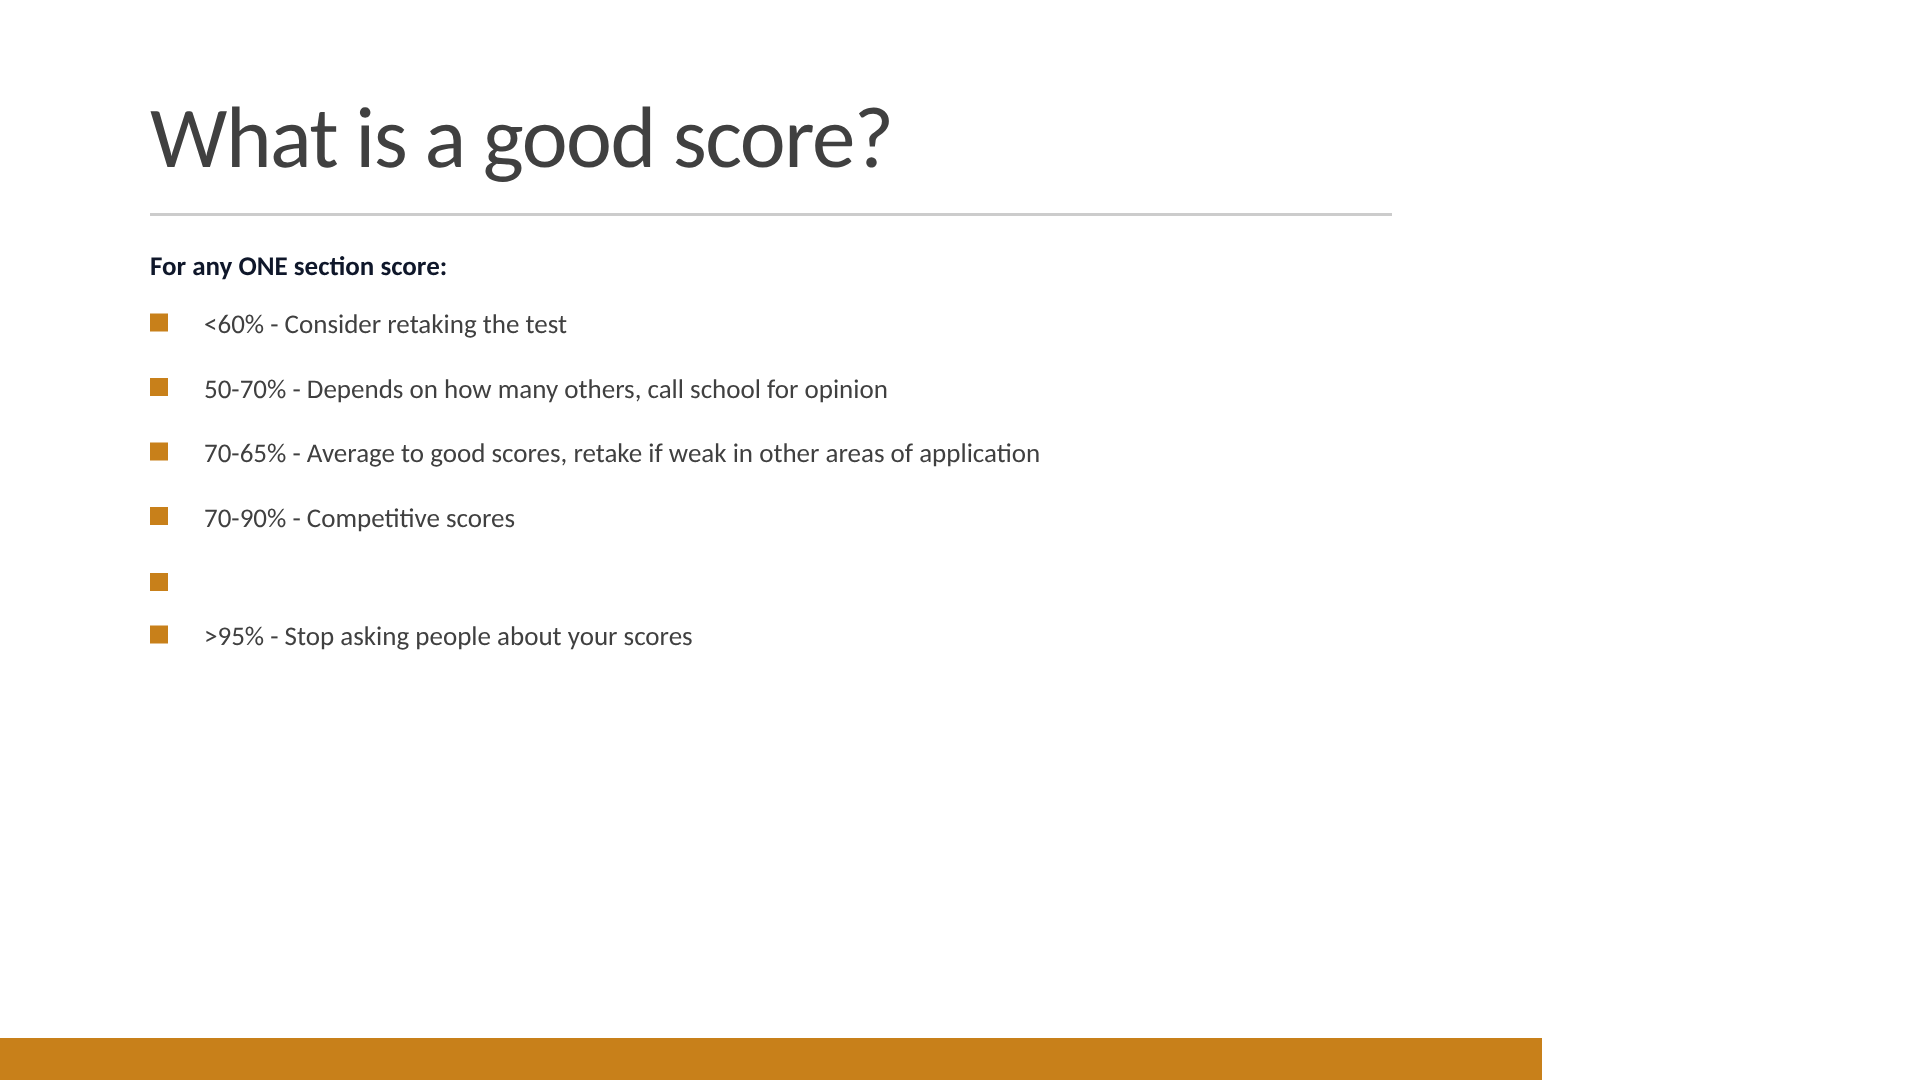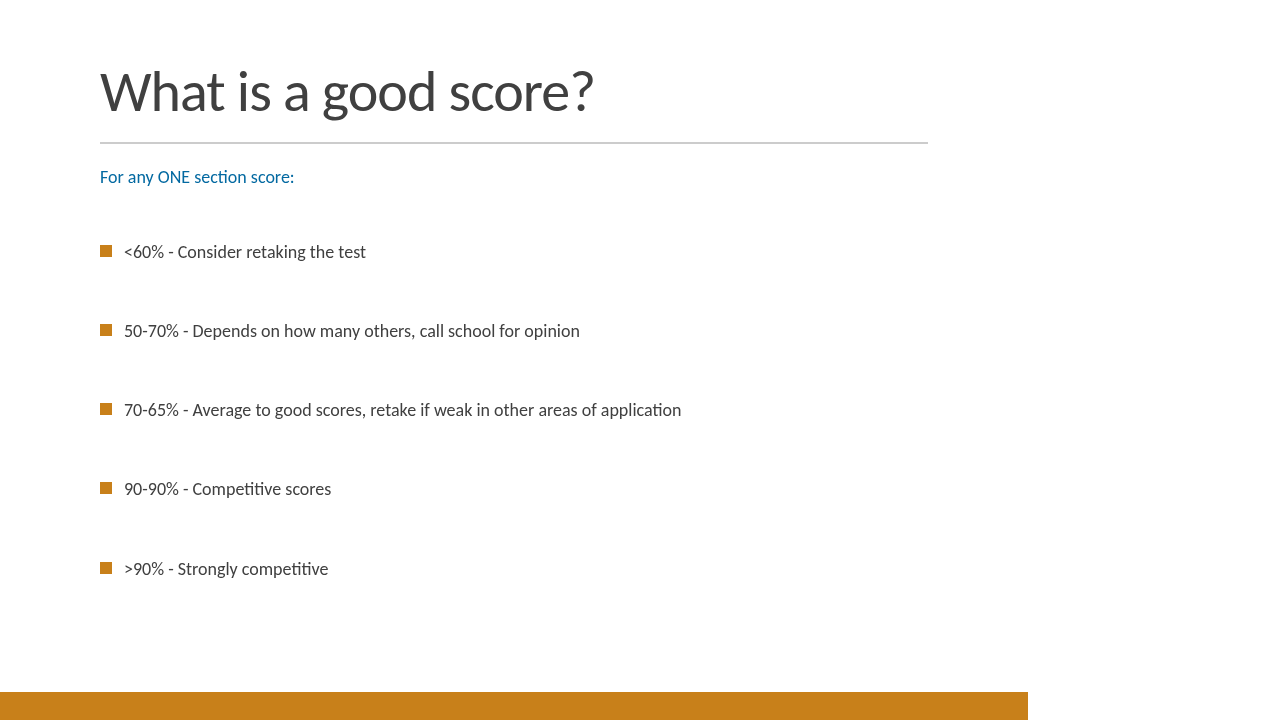--- a/index.html
+++ b/index.html
@@ -44,40 +44,39 @@
 
     .divider {
       height: 2px;
       background: #cccccc;
       width: 100%;
       margin-bottom: 22px;
     }
 
     .intro-text {
       font-size: 18px;
-      color: #0369a1;
+      color: #0f172a;
       margin-bottom: 16px;
-      font-weight: 400;
+      font-weight: 700;
     }
 
     .bullet-list {
       list-style: none;
       display: flex;
       flex-direction: column;
       gap: 18px;
     }
 
     .bullet-item {
       display: flex;
       align-items: flex-start;
-      gap: 12px;
+      gap: 24px;
       font-size: 18px;
       color: #404040;
       line-height: 1.4;
-      margin-top: 36px;
     }
 
     .bullet-square {
       width: 12px;
       height: 12px;
       background: #c8801a;
       flex-shrink: 0;
       margin-top: 5px;
     }
 
@@ -113,24 +112,27 @@
         <li class="bullet-item">
           <div class="bullet-square"></div>
           <span class="bullet-text">50-70% - Depends on how many others, call school for opinion</span>
         </li>
         <li class="bullet-item">
           <div class="bullet-square"></div>
           <span class="bullet-text">70-65% - Average to good scores, retake if weak in other areas of application</span>
         </li>
         <li class="bullet-item">
           <div class="bullet-square"></div>
-          <span class="bullet-text">90-90% - Competitive scores</span>
+          <span class="bullet-text">70-90% - Competitive scores</span>
         </li>
         <li class="bullet-item">
           <div class="bullet-square"></div>
-          <span class="bullet-text">&gt;90% - Strongly competitive</span>
+        </li>
+        <li class="bullet-item">
+          <div class="bullet-square"></div>
+          <span class="bullet-text">&gt;95% - Stop asking people about your scores</span>
         </li>
       </ul>
 
   </div>
 
   <div class="bottom-bar"></div>
 </div>
 
 </body></html>

